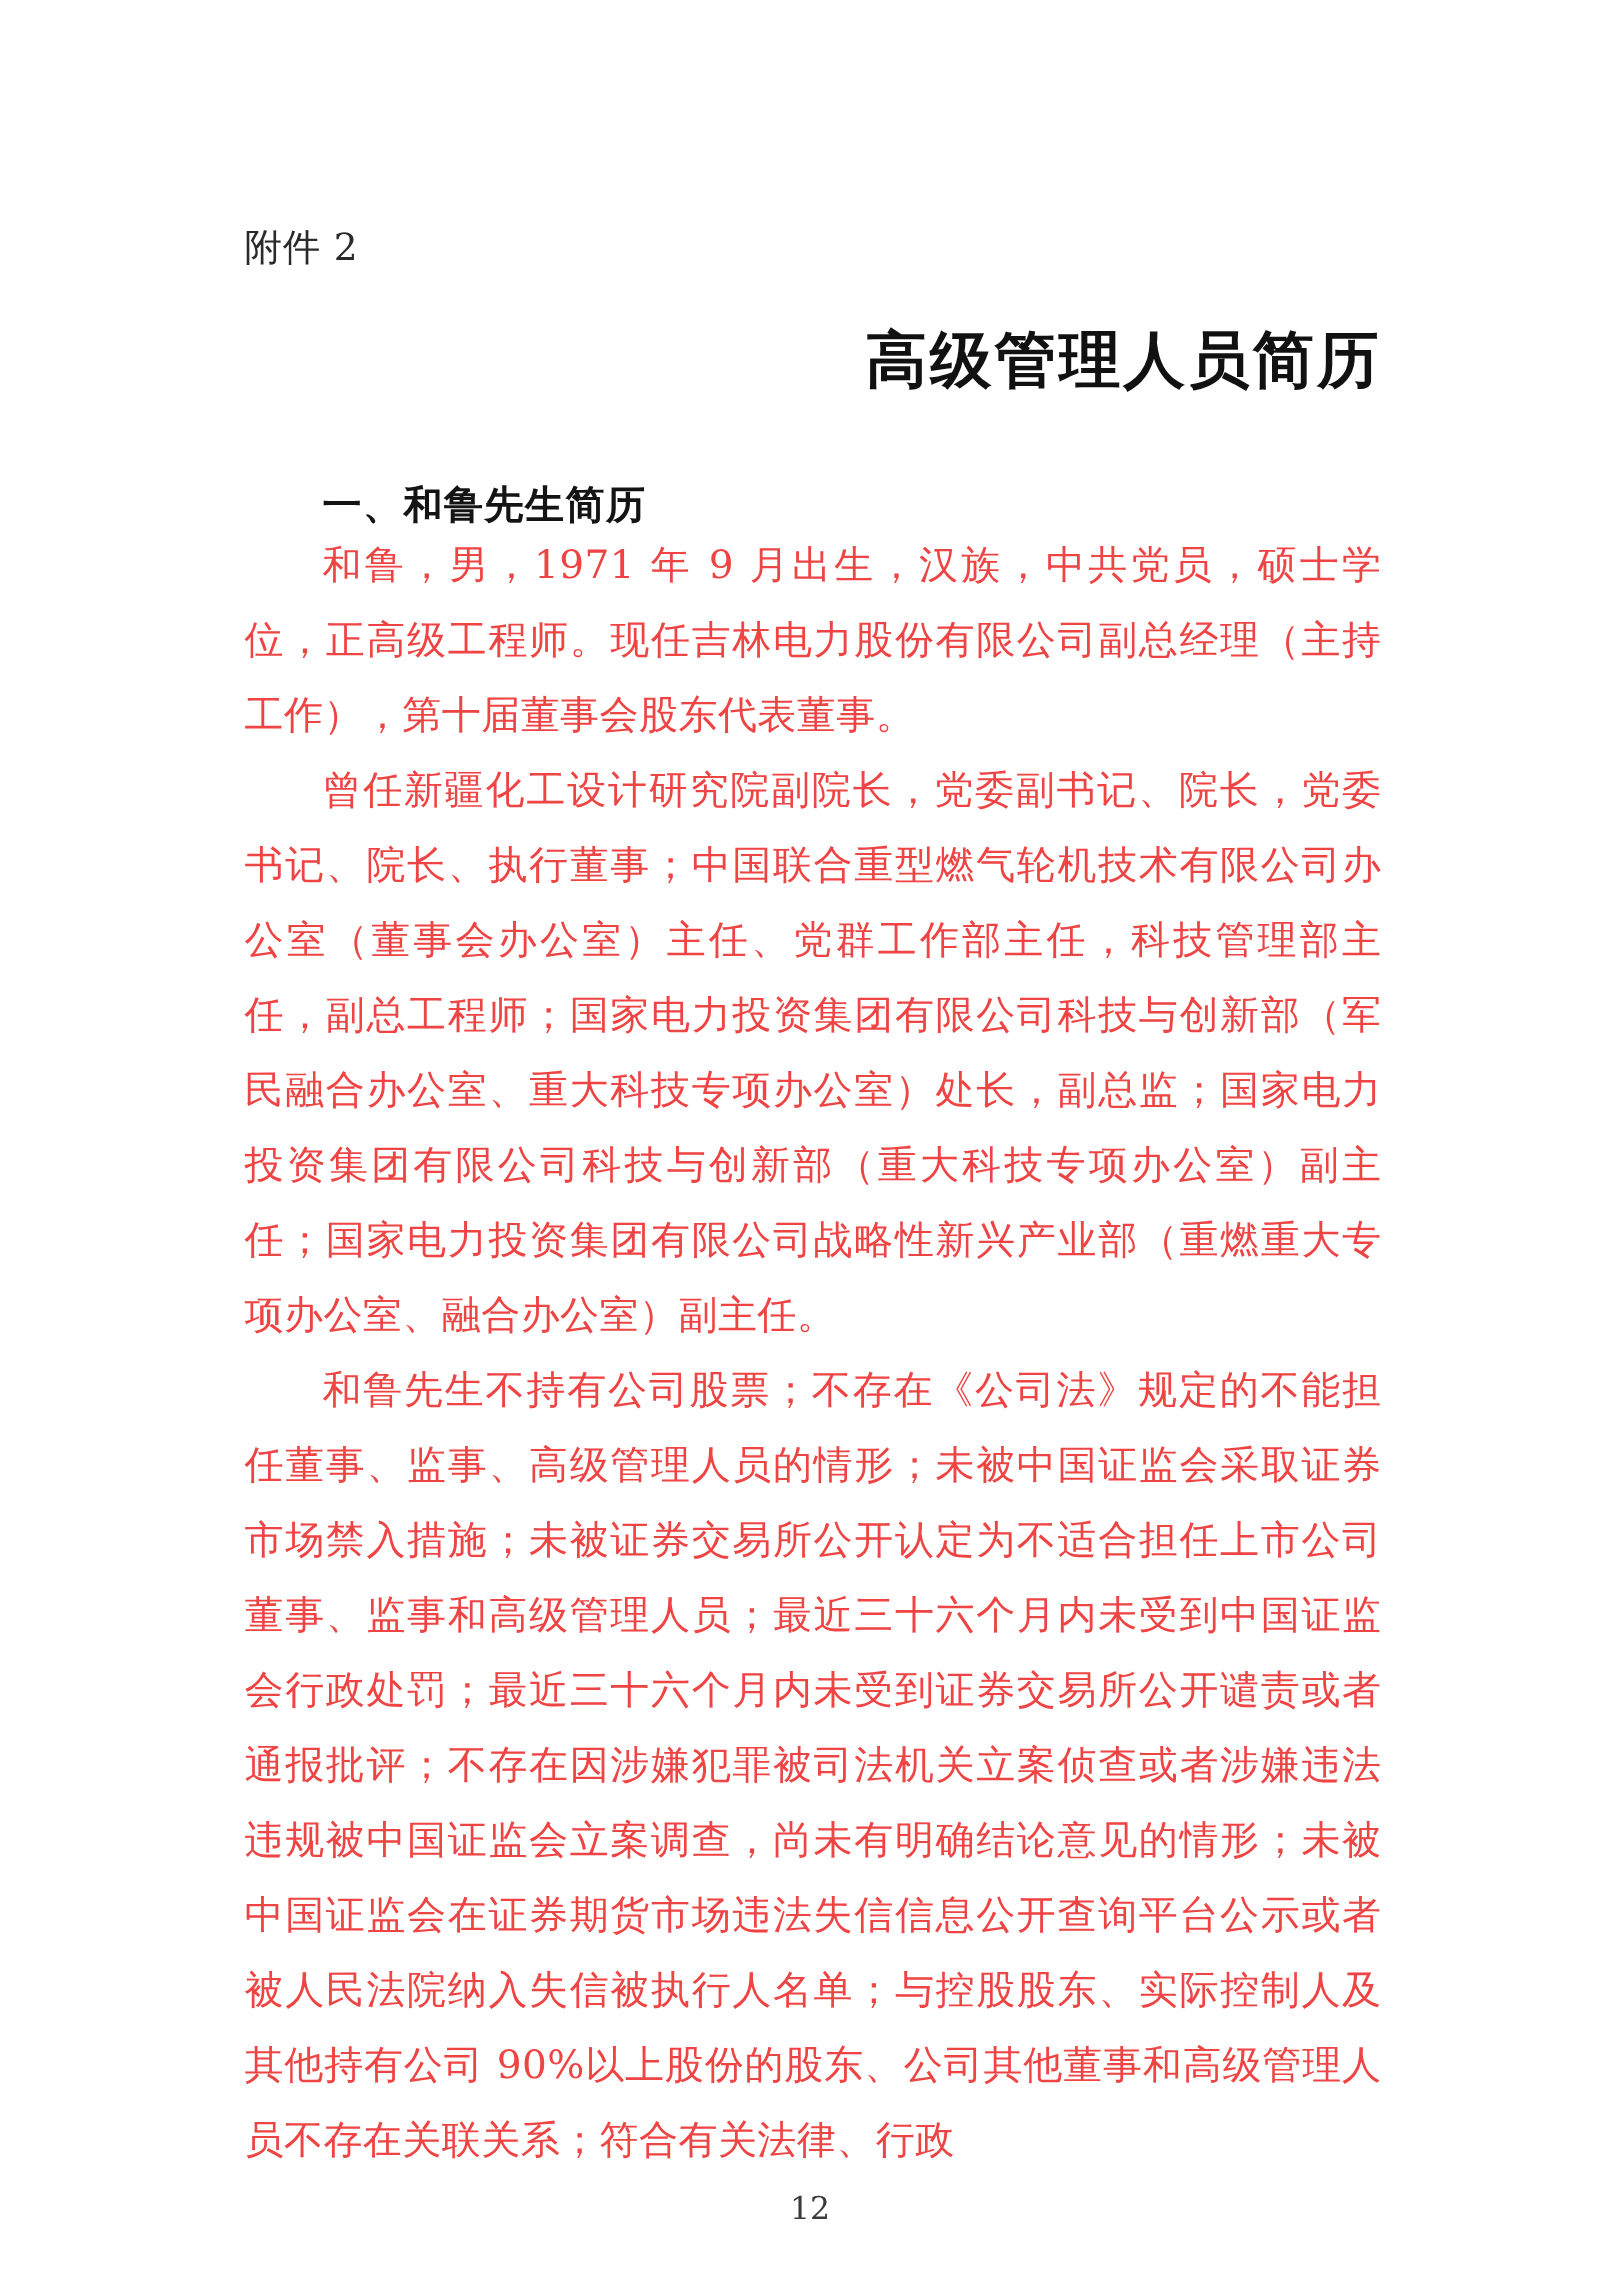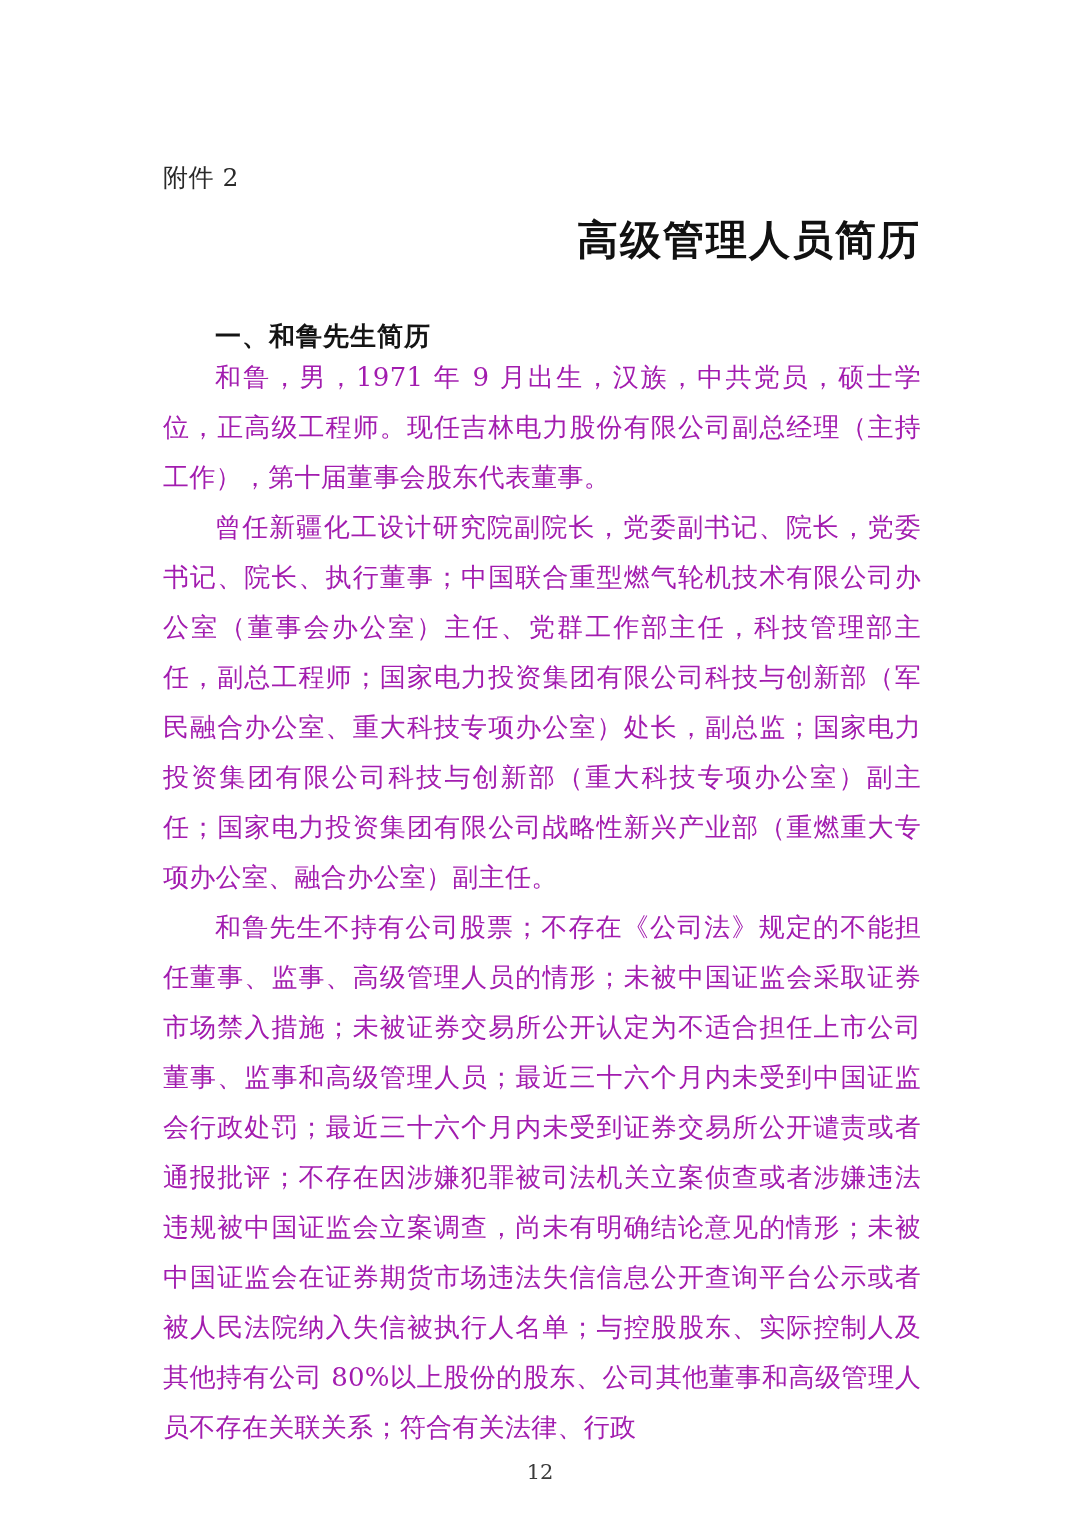--- a/index.html
+++ b/index.html
@@ -29,21 +29,20 @@
 
   .attachment-label {
     position: absolute;
     left: 0;
     top: 148px;
     font-size: 25px;
     line-height: 34px;
     letter-spacing: 0.5px;
     color: #2a2a2a;
     white-space: nowrap;
-    margin-top: 13px;
   }
 
   .doc-title {
     position: absolute;
     left: 0;
     top: 186px;
     width: 758px;
     text-align: right;
     font-size: 41px;
     line-height: 54px;
@@ -74,21 +73,21 @@
   }
 
   p.para {
     margin: 0;
     font-size: 26px;
     line-height: 50px;
     letter-spacing: 0.3px;
     text-indent: 52px;
     text-align: justify;
     text-justify: inter-character;
-    color: #a21caf;
+    color: #ef4444;
     word-break: break-all;
   }
 
   .page-number {
     position: absolute;
     left: 0;
     top: 1414px;
     width: 1080px;
     text-align: center;
     font-size: 21px;
@@ -107,20 +106,20 @@
 
     <div class="attachment-label">附件 2</div>
 
     <h1 class="doc-title">高级管理人员简历</h1>
 
     <h2 class="section-heading">一、和鲁先生简历</h2>
 
     <div class="body-block">
       <p class="para">和鲁，男，1971 年 9 月出生，汉族，中共党员，硕士学位，正高级工程师。现任吉林电力股份有限公司副总经理（主持工作），第十届董事会股东代表董事。</p>
       <p class="para">曾任新疆化工设计研究院副院长，党委副书记、院长，党委书记、院长、执行董事；中国联合重型燃气轮机技术有限公司办公室（董事会办公室）主任、党群工作部主任，科技管理部主任，副总工程师；国家电力投资集团有限公司科技与创新部（军民融合办公室、重大科技专项办公室）处长，副总监；国家电力投资集团有限公司科技与创新部（重大科技专项办公室）副主任；国家电力投资集团有限公司战略性新兴产业部（重燃重大专项办公室、融合办公室）副主任。</p>
-      <p class="para">和鲁先生不持有公司股票；不存在《公司法》规定的不能担任董事、监事、高级管理人员的情形；未被中国证监会采取证券市场禁入措施；未被证券交易所公开认定为不适合担任上市公司董事、监事和高级管理人员；最近三十六个月内未受到中国证监会行政处罚；最近三十六个月内未受到证券交易所公开谴责或者通报批评；不存在因涉嫌犯罪被司法机关立案侦查或者涉嫌违法违规被中国证监会立案调查，尚未有明确结论意见的情形；未被中国证监会在证券期货市场违法失信信息公开查询平台公示或者被人民法院纳入失信被执行人名单；与控股股东、实际控制人及其他持有公司 80%以上股份的股东、公司其他董事和高级管理人员不存在关联关系；符合有关法律、行政</p>
+      <p class="para">和鲁先生不持有公司股票；不存在《公司法》规定的不能担任董事、监事、高级管理人员的情形；未被中国证监会采取证券市场禁入措施；未被证券交易所公开认定为不适合担任上市公司董事、监事和高级管理人员；最近三十六个月内未受到中国证监会行政处罚；最近三十六个月内未受到证券交易所公开谴责或者通报批评；不存在因涉嫌犯罪被司法机关立案侦查或者涉嫌违法违规被中国证监会立案调查，尚未有明确结论意见的情形；未被中国证监会在证券期货市场违法失信信息公开查询平台公示或者被人民法院纳入失信被执行人名单；与控股股东、实际控制人及其他持有公司 90%以上股份的股东、公司其他董事和高级管理人员不存在关联关系；符合有关法律、行政</p>
     </div>
 
   </div>
 
   <div class="page-number">12</div>
 
 </div>
 
 </body></html>

